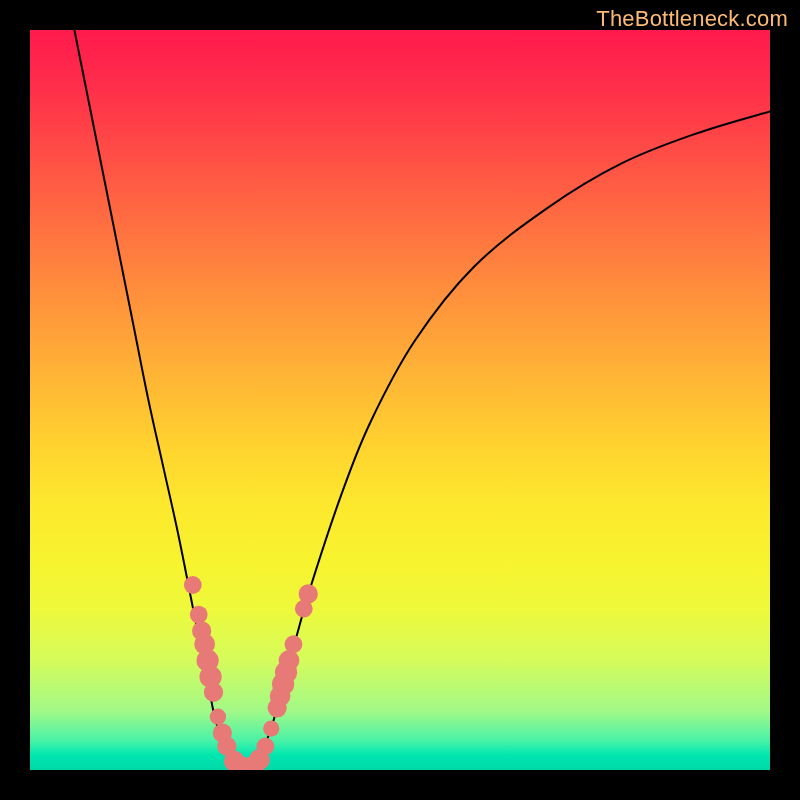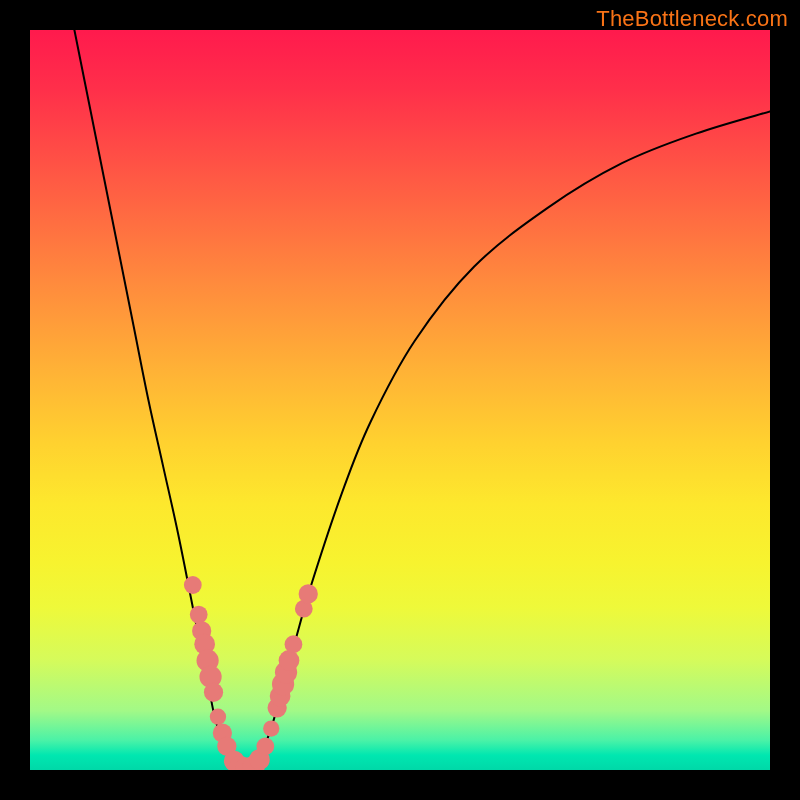--- a/index.html
+++ b/index.html
@@ -39,21 +39,21 @@
       #a2f987 92%,
       #4af2a7 96%,
       #00e7b0 98%,
       #00d8a8 100%
     );
   }
   .watermark {
     position: absolute;
     top: 6px;
     right: 12px;
-    color: #f97316;
+    color: #fdba74;
     font-size: 22px;
     font-weight: 500;
     letter-spacing: 0.2px;
     user-select: none;
   }
   svg.curve {
     position: absolute;
     top: 0;
     left: 0;
     width: 740px;

